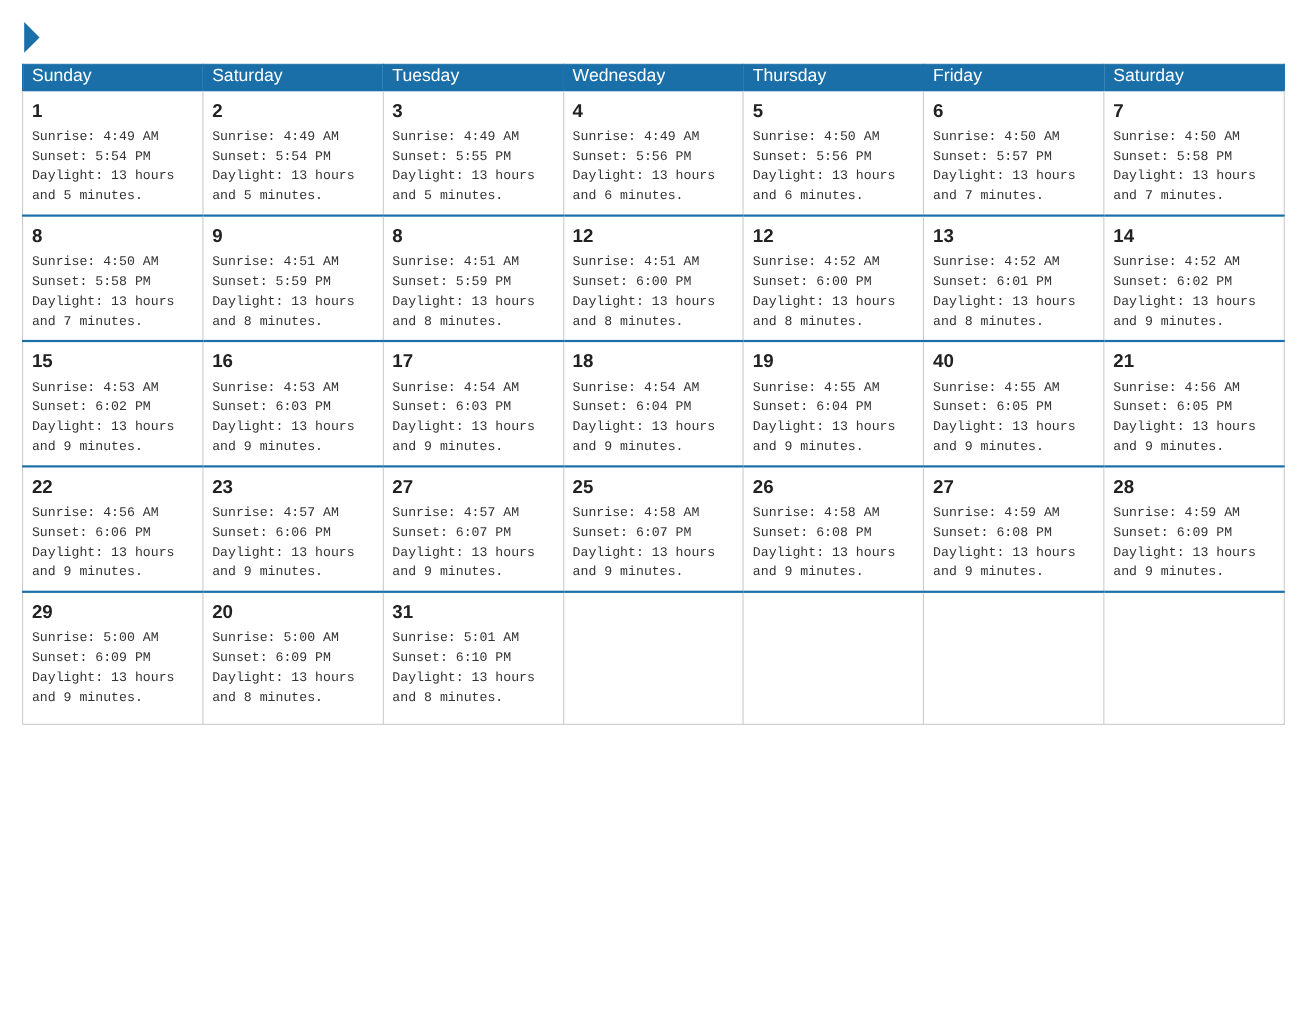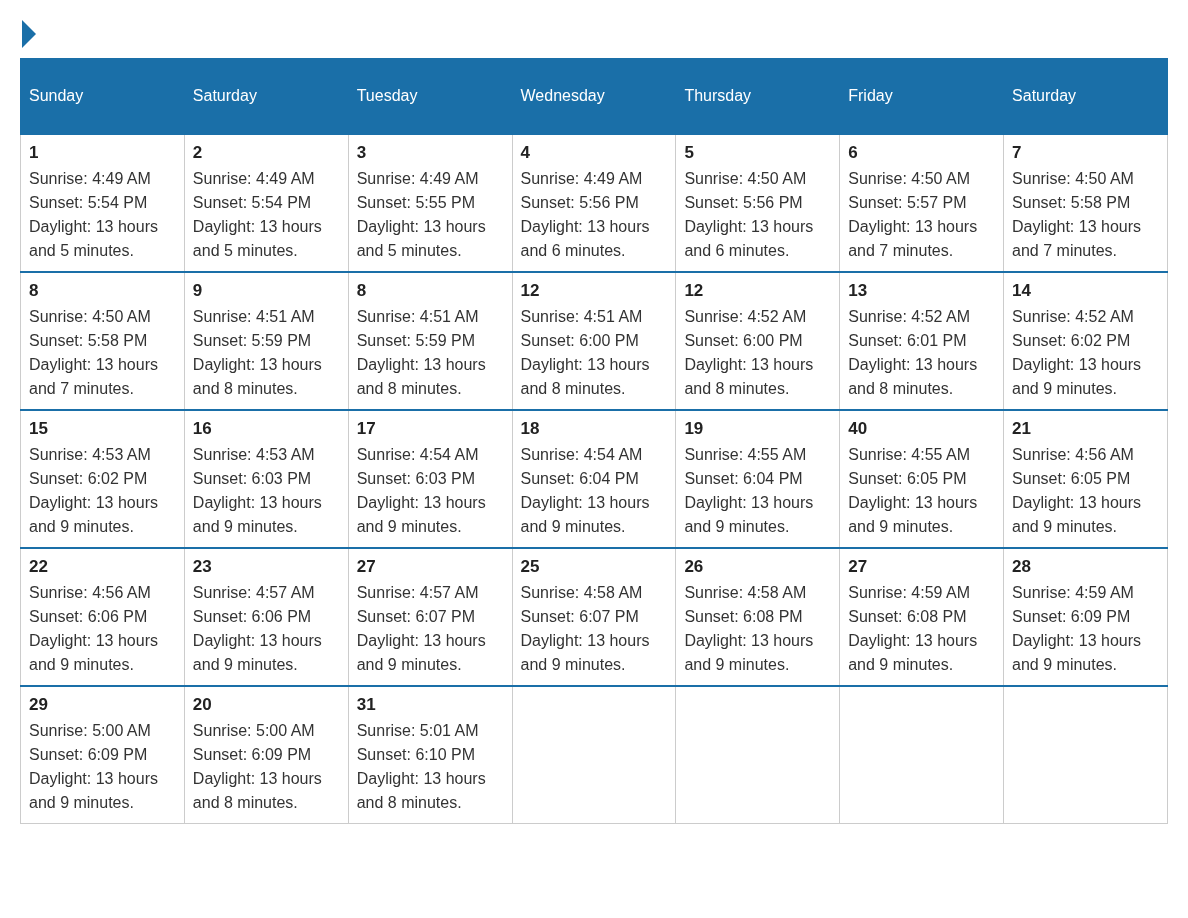--- a/index.html
+++ b/index.html
@@ -61,21 +61,21 @@
       margin-top: 4px;
     }
     .calendar-table {
       width: 100%;
       border-collapse: collapse;
       margin-top: 10px;
     }
     .calendar-table th {
       background-color: #1a6fa8;
       color: white;
-      padding: 28px 8px;
+      padding: 2px 8px;
       text-align: left;
       font-size: 16px;
       font-weight: normal;
       border: 1px solid #1a6fa8;
     }
     .calendar-table td {
       border: 1px solid #ccc;
       border-top: 2px solid #1a6fa8;
       vertical-align: top;
       padding: 8px;
@@ -83,23 +83,24 @@
       min-height: 100px;
     }
     .day-number {
       font-size: 17px;
       font-weight: bold;
       color: #222;
       display: block;
       margin-bottom: 4px;
     }
     .day-info {
-      font-size: 16px;
+      font-size: 12px;
       color: #333;
       line-height: 1.5;
+      font-family: Liberation Mono, monospace;
     }
     .empty-cell {
       background: #fff;
     }
     tr.week-row td {
       height: 110px;
     }
     tr.last-row td {
       height: 120px;
     }

